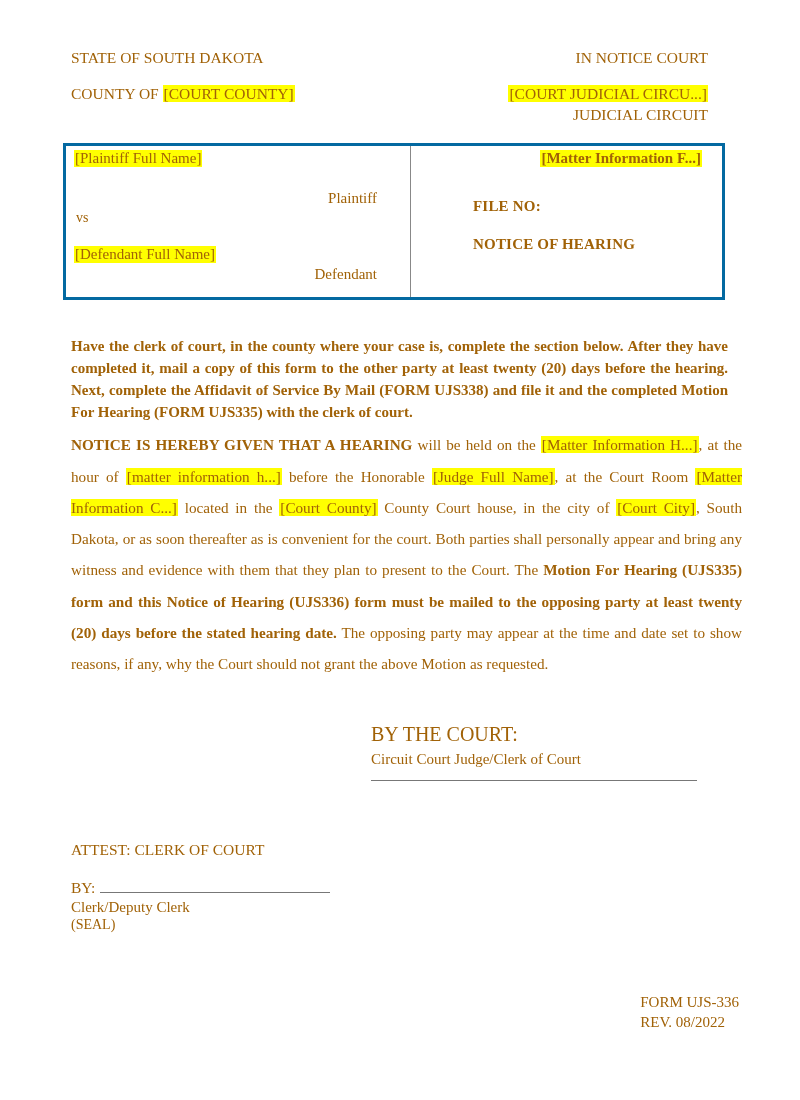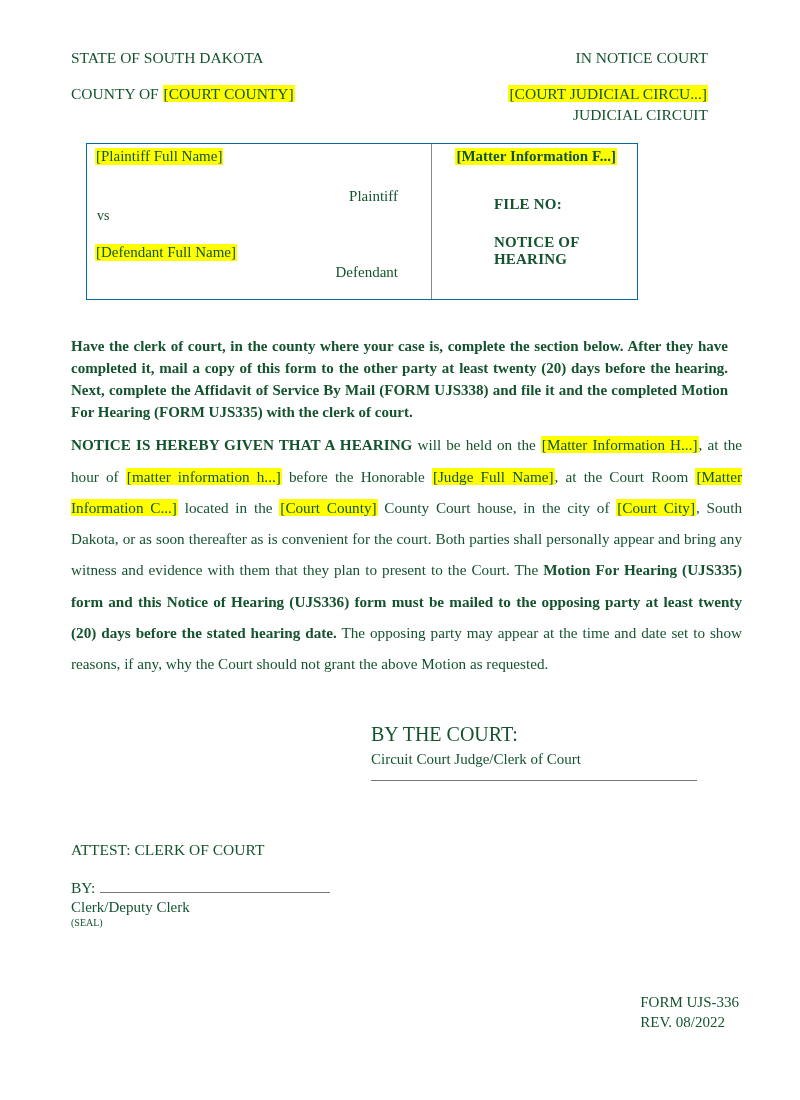--- a/index.html
+++ b/index.html
@@ -6,21 +6,21 @@
     margin: 0;
     padding: 0;
     background: #ffffff;
   }
   .page {
     position: relative;
     width: 800px;
     height: 1100px;
     background: #ffffff;
     font-family: "Liberation Serif", "DejaVu Serif", serif;
-    color: #14532d;
+    color: #a16207;
     overflow: hidden;
   }
 
   
   .header {
     position: absolute;
     left: 71px;
     top: 48px;
     width: 637px;
   }
@@ -39,26 +39,25 @@
   .hl {
     background: #ffff00;
     padding: 0 1px;
   }
 
   
   .caption {
     position: absolute;
     left: 63px;
     top: 143px;
-    width: 552px;
+    width: 662px;
     height: 157px;
-    border: 1px solid #0369a1;
+    border: 3px solid #0369a1;
     box-sizing: border-box;
     display: flex;
-    margin-left: 23px;
   }
   .cap-left {
     width: 345px;
     border-right: 1px solid #888888;
     box-sizing: border-box;
     position: relative;
     font-size: 15px;
   }
   .cap-right {
     flex: 1;
@@ -183,21 +182,21 @@
   .clerk-label {
     position: absolute;
     left: 71px;
     top: 899px;
     font-size: 15px;
   }
   .seal-label {
     position: absolute;
     left: 71px;
     top: 917px;
-    font-size: 10px;
+    font-size: 14px;
   }
 
   
   .footer {
     position: absolute;
     right: 61px;
     top: 992px;
     text-align: left;
     font-size: 15px;
     line-height: 1.35;

